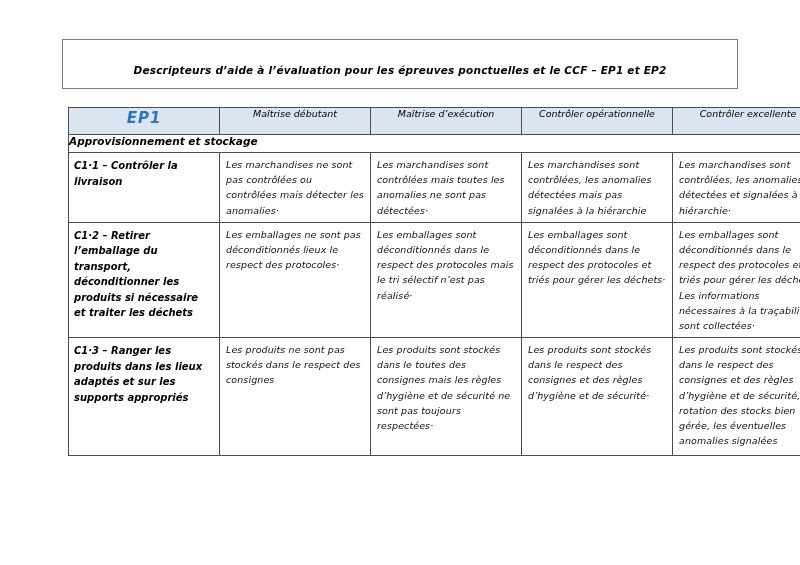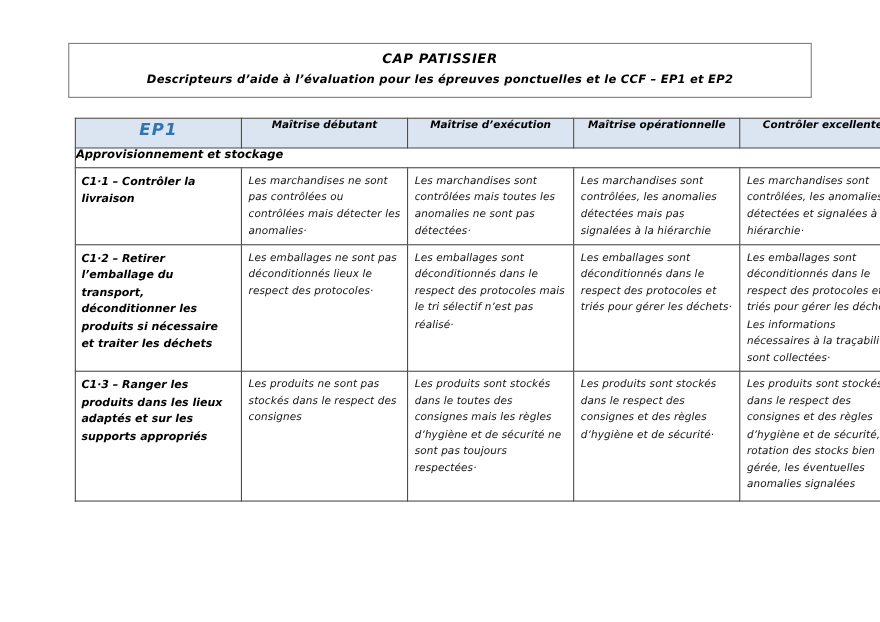--- a/index.html
+++ b/index.html
@@ -26,21 +26,21 @@
   }
   .doc-title {
     margin-top: 6px;
     font-size: 12px;
     font-weight: bold;
     font-style: italic;
     letter-spacing: 0.5px;
     color: #000000;
   }
   .doc-subtitle {
-    margin-top: 6px;
+    margin-top: 24px;
     font-size: 10.5px;
     font-weight: bold;
     font-style: italic;
     letter-spacing: 0.2px;
     color: #000000;
   }
 
   
   table.rubric {
     position: absolute;
@@ -67,21 +67,21 @@
     font-weight: bold;
     font-style: italic;
     letter-spacing: 1px;
     color: var(--accent-blue, #2e75b6);
   }
   th.col-head {
     background: var(--header-bg, #dbe5f1);
     vertical-align: middle;
     text-align: center;
     font-size: 9.5px;
-    font-weight: bold;
+    font-weight: normal;
     font-style: italic;
     color: #000000;
   }
 
   tr.section-row { height: 18px; }
   td.section-cell {
     text-align: left;
     vertical-align: middle;
     font-size: 10.5px;
     font-weight: bold;
@@ -111,40 +111,39 @@
     letter-spacing: 0.1px;
     color: #111111;
   }
 </style>
 </head>
 <body>
 
 <div class="page">
 
   <div class="title-box">
-    <div class="doc-title">CAP PATISSIER</div>
     <div class="doc-subtitle">Descripteurs d’aide à l’évaluation pour les épreuves ponctuelles et le CCF – EP1 et EP2</div>
   </div>
 
   <table class="rubric">
     <colgroup>
       <col class="c">
         <col class="c">
         <col class="c">
         <col class="c">
         <col class="c">
     </colgroup>
     <tbody>
       <tr class="header-row">
         <th class="exam-cell">
           <span class="exam-label">EP1</span>
         </th>
         <th class="col-head">Maîtrise débutant</th>
         <th class="col-head">Maîtrise d’exécution</th>
-        <th class="col-head">Maîtrise opérationnelle</th>
+        <th class="col-head">Contrôler opérationnelle</th>
         <th class="col-head">Contrôler excellente</th>
       </tr>
 
       <tr class="section-row">
         <td class="section-cell" colspan="5">Approvisionnement et stockage</td>
       </tr>
 
       <tr class="r1">
         <td class="criterion">C1·1 – Contrôler la livraison</td>
         <td class="descriptor">Les marchandises ne sont pas contrôlées ou contrôlées mais détecter les anomalies·</td>

